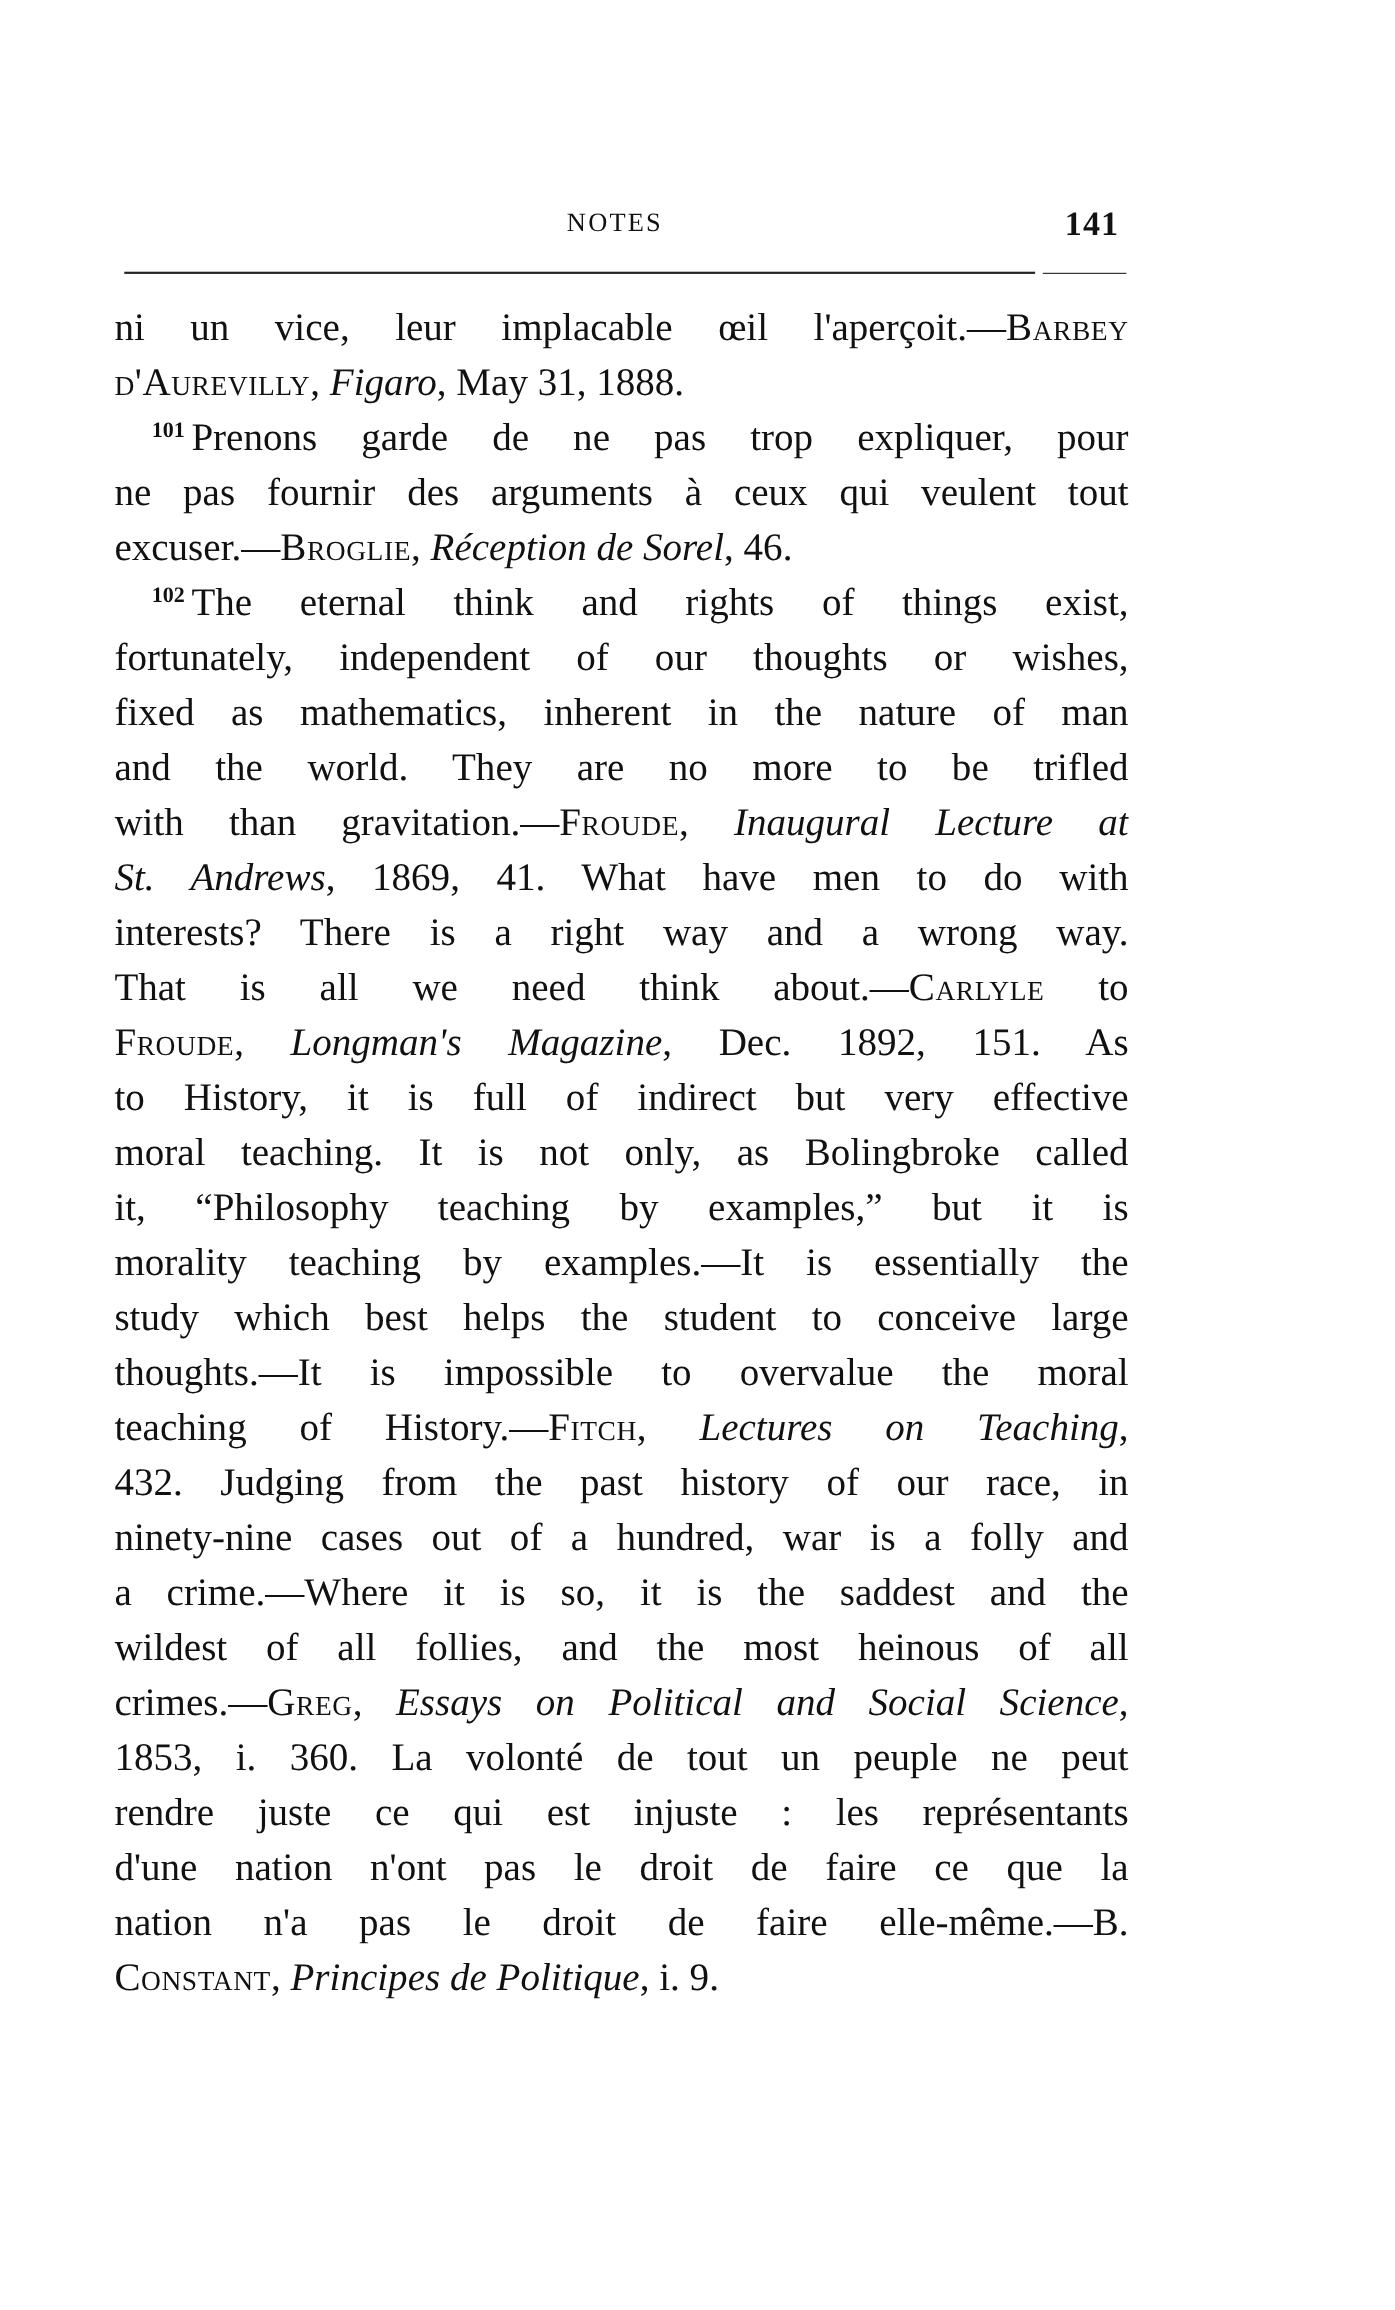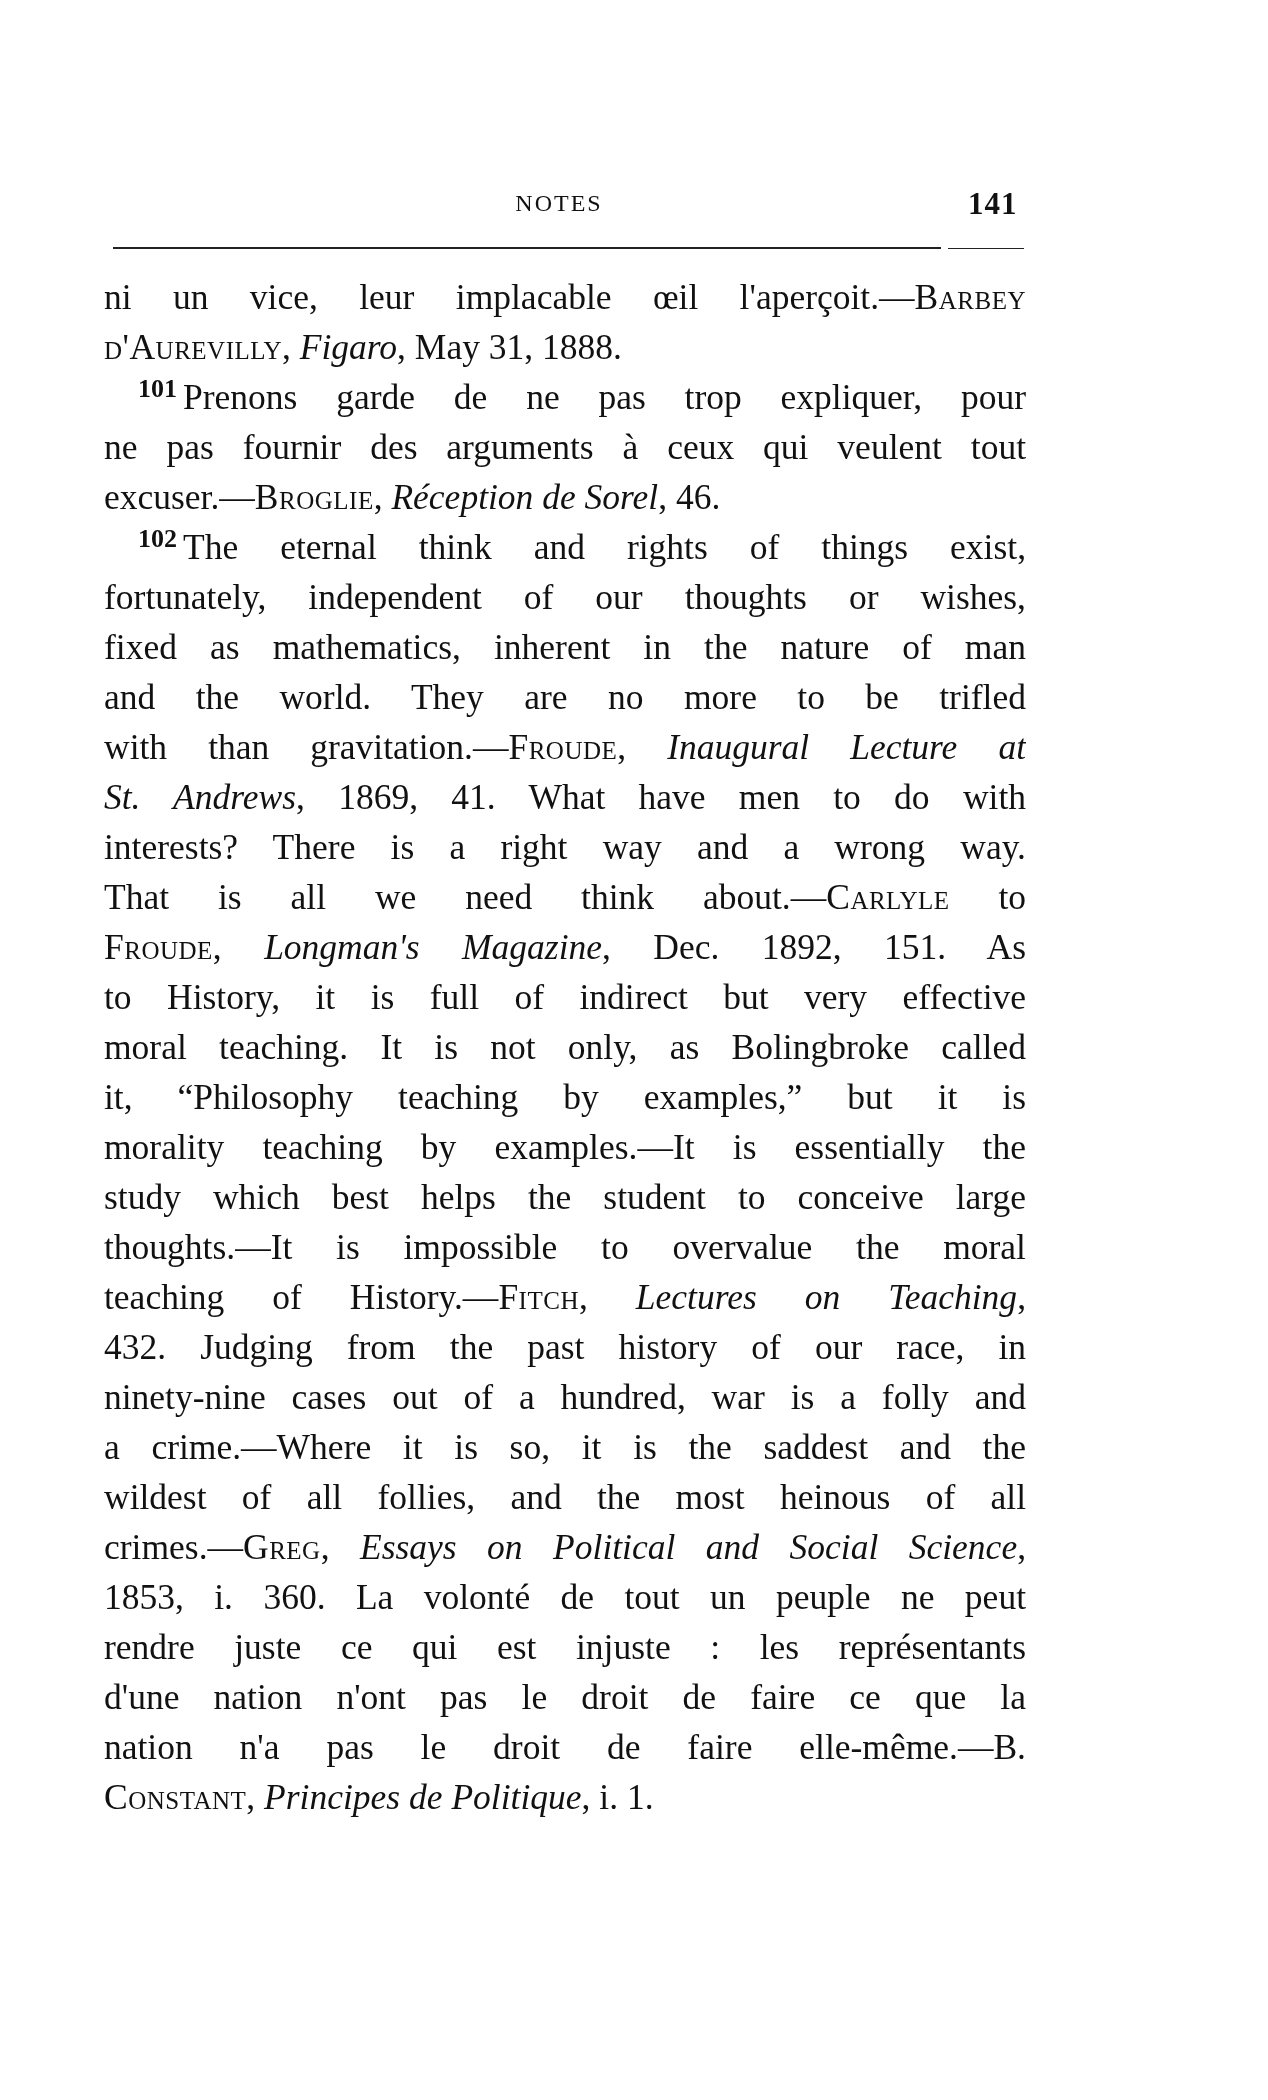--- a/index.html
+++ b/index.html
@@ -75,21 +75,21 @@
     padding-left: 34px;
   }
   .sc {
     font-variant: small-caps;
     letter-spacing: 0.5px;
   }
   .it {
     font-style: italic;
   }
   .sup {
-    font-size: 26px;
+    font-size: 20px;
     vertical-align: 12px;
     line-height: 0;
     font-weight: bold;
     margin-right: 6px;
   }
 </style>
 </head>
 <body>
 
 <div class="running-head">
@@ -123,14 +123,14 @@
     <div class="line"><span>teaching of History.—</span><span class="sc">Fitch</span><span>, </span><span class="it">Lectures on Teaching</span><span>,</span></div>
     <div class="line"><span>432.  Judging from the past history of our race, in</span></div>
     <div class="line"><span>ninety-nine cases out of a hundred, war is a folly and</span></div>
     <div class="line"><span>a crime.—Where it is so, it is the saddest and the</span></div>
     <div class="line"><span>wildest of all follies, and the most heinous of all</span></div>
     <div class="line"><span>crimes.—</span><span class="sc">Greg</span><span>, </span><span class="it">Essays on Political and Social Science</span><span>,</span></div>
     <div class="line"><span>1853, i. 360.  La volonté de tout un peuple ne peut</span></div>
     <div class="line"><span>rendre juste ce qui est injuste : les représentants</span></div>
     <div class="line"><span>d'une nation n'ont pas le droit de faire ce que la</span></div>
     <div class="line"><span>nation n'a pas le droit de faire elle-même.—B.</span></div>
-    <div class="line last"><span class="sc">Constant</span><span>, </span><span class="it">Principes de Politique</span><span>, i. 1.</span></div>
+    <div class="line last"><span class="sc">Constant</span><span>, </span><span class="it">Principes de Politique</span><span>, i. 9.</span></div>
   </div>
 
 </body></html>

